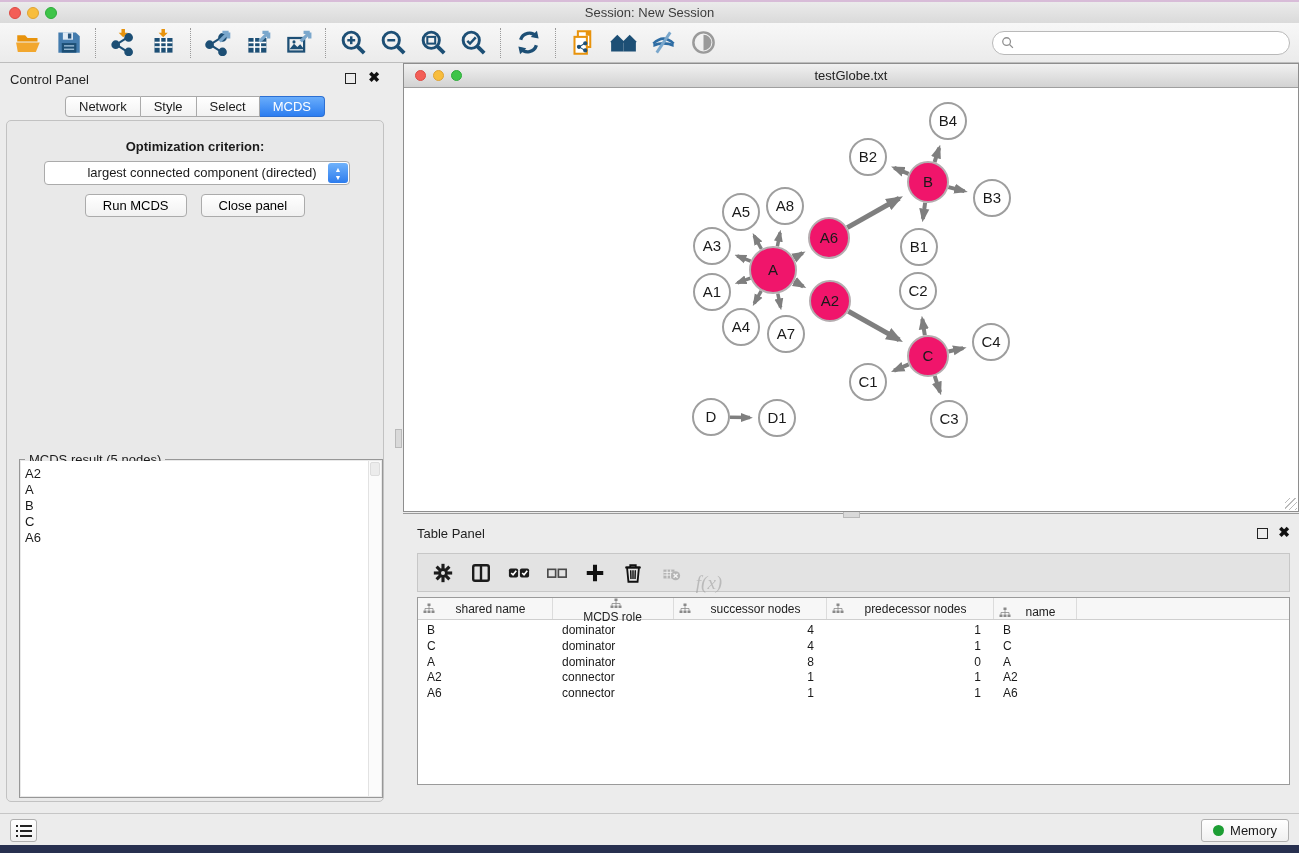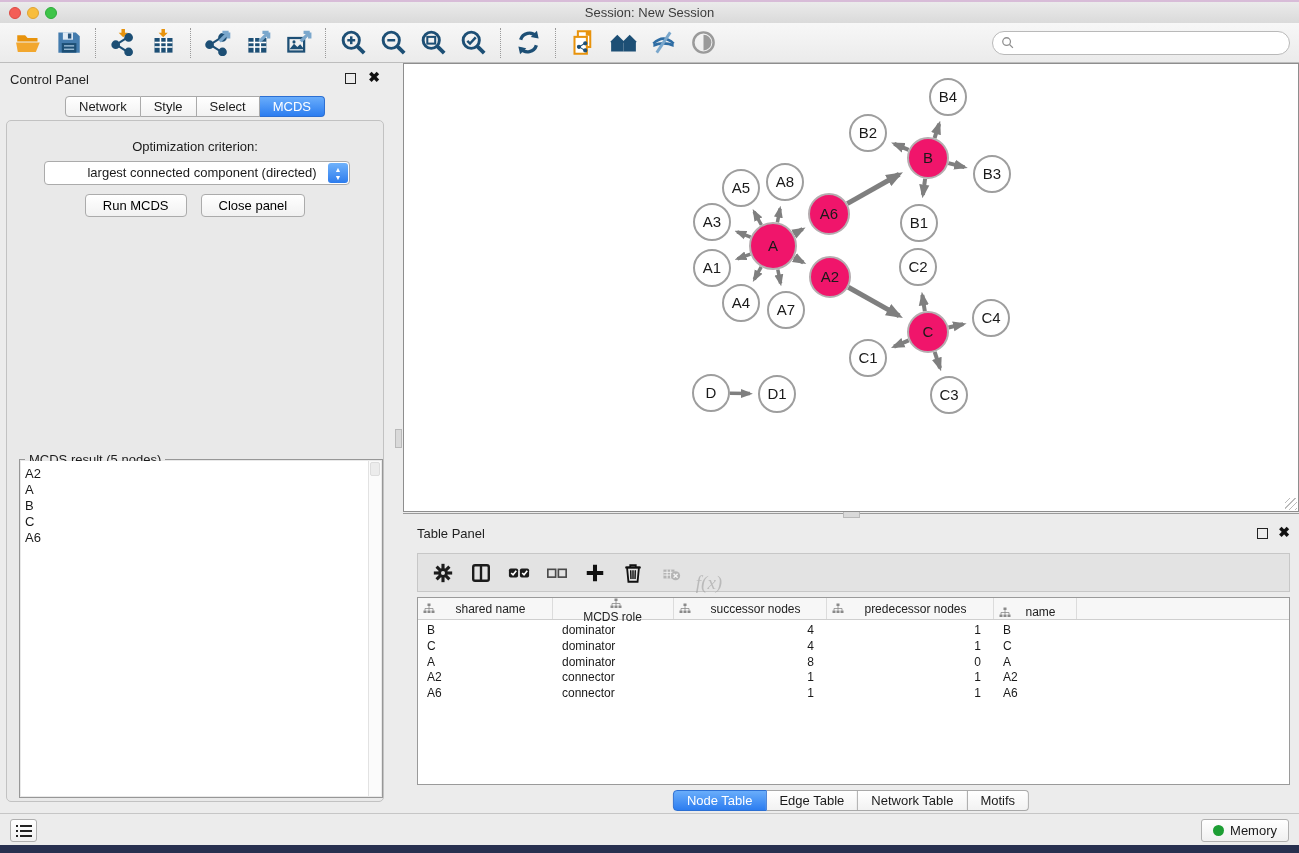--- a/index.html
+++ b/index.html
@@ -35,21 +35,21 @@
   .control-panel .panel-float { right:34px; } .control-panel .panel-close { right:10px; }
 
   .seg { display:flex; }
   .seg .tab { background:linear-gradient(#ffffff,#f2f2f2); border:1px solid #a9a9a9; border-left:none; padding:0 13px; height:21px; line-height:20px; font-size:13px; white-space:nowrap; }
   .seg .tab:first-child { border-left:1px solid #a9a9a9; border-radius:4px 0 0 4px; }
   .seg .tab:last-child { border-radius:0 4px 4px 0; }
   .seg .tab.active { background:linear-gradient(#69adfb,#2c7df0); border-color:#2c6fd2; color:#fff; }
   .cp-tabs { position:absolute; left:50%; transform:translateX(-50%); top:33px; }
 
   .cp-body { position:absolute; left:6px; top:57px; width:378px; height:682px; background:#e9e9e9; border:1px solid #c2c2c2; border-radius:5px; }
-  .criterion-label { position:absolute; left:0; right:0; top:18px; text-align:center; font-size:13px; }
+  .criterion-label { position:absolute; left:0; right:0; top:18px; text-align:center; font-size:13px;font-weight:bold; }
   .criterion-select { position:absolute; left:37px; top:40px; width:306px; height:24px; background:#fff; border:1px solid #ababab; border-radius:4px; font-size:13px; line-height:22px; padding-left:10px;text-align:center; }
   .select-stepper { position:absolute; right:1px; top:1px; width:20px; height:20px; border-radius:3px; background:linear-gradient(#6fb2fb,#2d7ced); color:#fff; font-size:7px; line-height:7px; display:flex; flex-direction:column; align-items:center; justify-content:center; gap:1px; }
   .cp-buttons { position:absolute; left:0; right:0; top:73px; display:flex; justify-content:center; gap:14px; }
   .btn { height:23px; padding:0 17px; background:linear-gradient(#ffffff,#f1f1f1); border:1px solid #ababab; border-radius:4px; font-size:13px; font-family:"Liberation Sans",sans-serif; }
 
   .result-group { position:absolute; left:12px; top:338px; width:364px; height:339px; border:1px solid #979797; }
   .result-legend { position:absolute; left:5px; top:-8px; background:#e9e9e9; padding:0 4px; font-size:13px; }
   .result-list { position:absolute; left:1px; top:1px; right:1px; bottom:1px; background:#fff; overflow:hidden; }
   .result-items { padding:5px 0 0 4px; font-size:13px; }
   .result-item { line-height:16px; }
@@ -341,20 +341,26 @@
         </div>
       </div>
     </div>
   </div>
 
   <div class="v-handle"></div>
   <div class="h-divider"></div>
   <div class="h-handle"></div>
 
   <div class="net-window">
+    <div class="net-titlebar">
+      <span class="traffic t-red"></span>
+      <span class="traffic t-yellow"></span>
+      <span class="traffic t-green"></span>
+      <div class="net-title">testGlobe.txt</div>
+    </div>
     <div class="net-canvas">
       <svg id="graph-svg" width="894" height="423" viewBox="0 0 894 423">
           <defs>
             <marker id="arrow" viewBox="0 0 4 3" markerWidth="3.4" markerHeight="2.8" refX="3" refY="1.5" orient="auto">
               <path d="M0,0 L4,1.5 L0,3 z" fill="#7f7f7f"></path>
             </marker>
           </defs>
           <line x1="357.406143770128" y1="160.98613558335694" x2="350.09139599289716" y2="147.72815523712612" stroke="#7f7f7f" stroke-width="3.5" marker-end="url(#arrow)"></line>
           <line x1="373.42292484120446" y1="158.41106751357628" x2="376.00578070013995" y2="144.63583626592012" stroke="#7f7f7f" stroke-width="3.5" marker-end="url(#arrow)"></line>
           <line x1="346.6664171592628" y1="173.21301658725093" x2="333.2183372909991" y2="167.92196877022917" stroke="#7f7f7f" stroke-width="3.5" marker-end="url(#arrow)"></line>
@@ -649,26 +655,20 @@
           </div>
           <div class="tt-row">
             <div class="tt-cell" style="width: 135px;">A6</div>
             <div class="tt-cell" style="width: 121px;">connector</div>
             <div class="tt-cell num" style="width: 153px;">1</div>
             <div class="tt-cell num" style="width: 167px;">1</div>
             <div class="tt-cell" style="width: 83px;">A6</div>
           </div>
         </div>
     </div>
-    <div class="seg tp-tabs" id="tp-tabs">
-        <span class="tab active">Node Table</span>
-        <span class="tab">Edge Table</span>
-        <span class="tab">Network Table</span>
-        <span class="tab">Motifs</span>
-      </div>
   </div>
 
   <div class="status-bar">
     <div class="list-btn">
       <svg viewBox="0 0 16 14">
         <g fill="#222">
             <rect x="0" y="1" width="2" height="2"></rect>
             <rect x="4" y="1" width="12" height="2"></rect>
             <rect x="0" y="6" width="2" height="2"></rect>
             <rect x="4" y="6" width="12" height="2"></rect>

